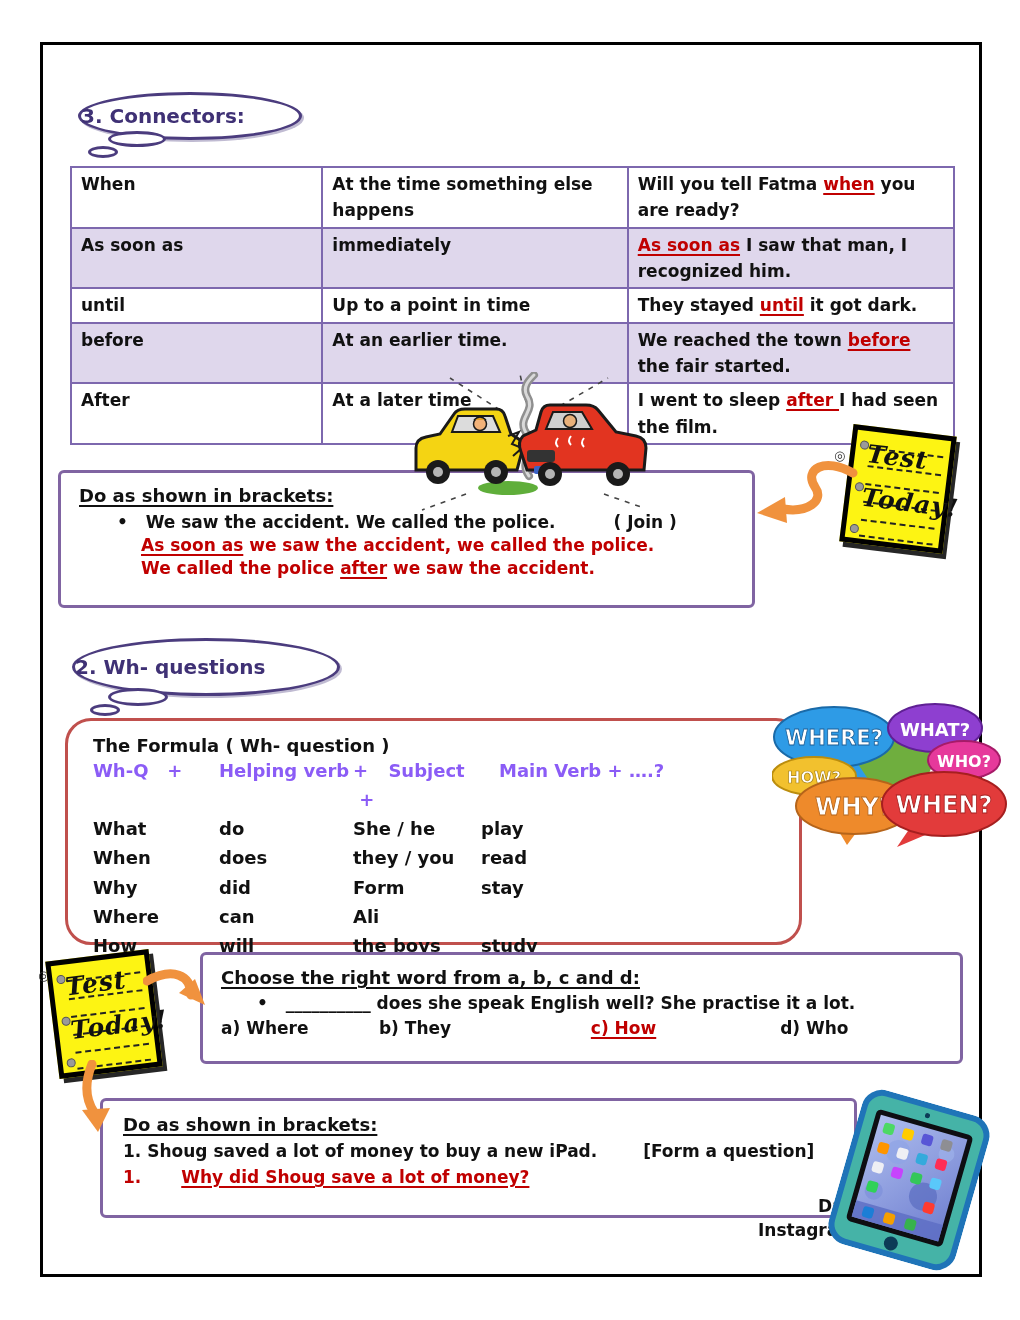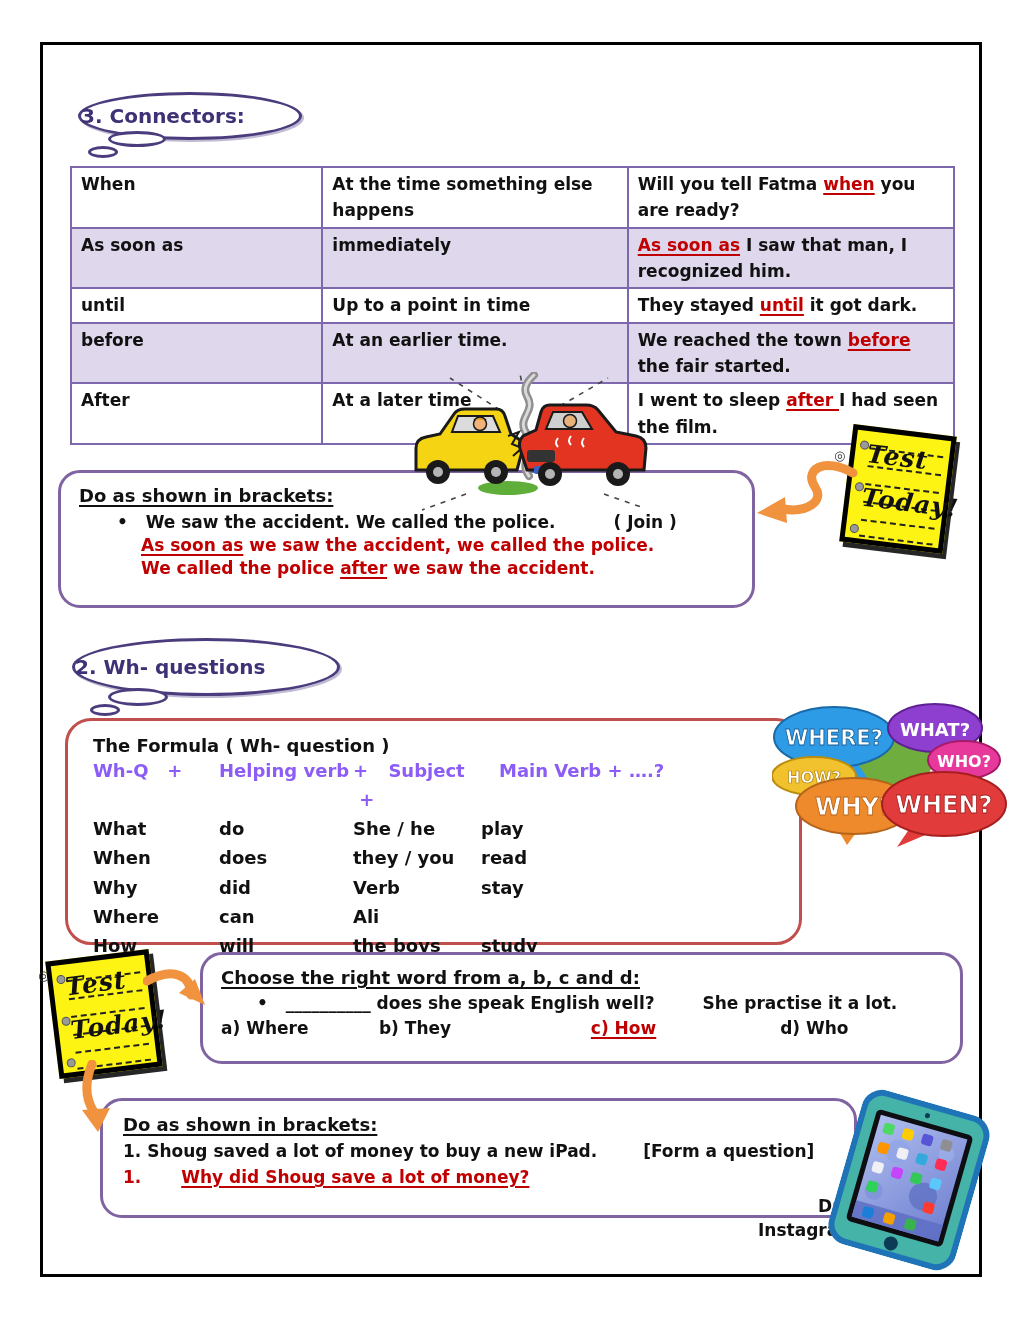--- a/index.html
+++ b/index.html
@@ -17,21 +17,21 @@
   .hdr-row { position:absolute; left:70px; top:141px; width:885px; display:flex; z-index:2; }
   .hdr-cell { color:#CD5147; font-size:19px; text-align:center; }
   table.conn { position:absolute; left:70px; top:166px; width:885px; border-collapse:collapse; z-index:1;
                font-size:17px; }
   table.conn td { border:2px solid #7D68AE; padding:3px 9px; vertical-align:top; line-height:1.55; }
   table.conn tr.shade td { background:#DFD7EC; }
   .rk { color:#C00000; text-decoration:underline; text-decoration-thickness:2px; text-underline-offset:3px; }
   .red { color:#C00000; }
 
   
-  .pbox { position:absolute; border:3px solid #8064A2; border-radius:22px; background:#fff; z-index:2; font-size:17px; }
+  .pbox { position:absolute; border:3px solid #8064A2; border-radius:6px; background:#fff; z-index:2; font-size:17px; }
   .rbox { position:absolute; border:3px solid #C0504D; border-radius:26px; background:#fff; z-index:2; }
   .ut { text-decoration:underline; text-decoration-thickness:2px; text-underline-offset:3px; }
 
   
   .f-row { display:flex; padding-left:25px; line-height:1.62; font-size:18px; }
   .f-c1 { width:126px; } .f-c2 { width:134px; } .f-c3 { width:128px; } .f-c4 { flex:1; }
   .f-head { color:#8b5cf6; }
   .f-head .plus { margin-right:14px; }
 
   
@@ -180,21 +180,21 @@
     </div>
     <div class="f-row">
       <span class="f-c1">When</span>
         <span class="f-c2">does</span>
         <span class="f-c3">they / you</span>
         <span class="f-c4">read</span>
     </div>
     <div class="f-row">
       <span class="f-c1">Why</span>
         <span class="f-c2">did</span>
-        <span class="f-c3">Verb</span>
+        <span class="f-c3">Form</span>
         <span class="f-c4">stay</span>
     </div>
     <div class="f-row">
       <span class="f-c1">Where</span>
         <span class="f-c2">can</span>
         <span class="f-c3">Ali</span>
     </div>
     <div class="f-row">
       <span class="f-c1">How</span>
         <span class="f-c2">will</span>
@@ -244,21 +244,21 @@
   <svg style="position:absolute; left:70px; top:1060px; z-index:6;" width="60" height="75" viewBox="0 0 60 75">
     <path d="M22,4 C14,24 16,40 24,52" fill="none" stroke="#F0923E" stroke-width="9" stroke-linecap="round"></path>
     <polygon points="12,50 28,72 40,48" fill="#F0923E"></polygon>
   </svg>
 
   <div class="pbox" style="left:200px; top:952px; width:763px; height:112px; padding:12px 18px;">
     <div class="ut" style="font-size:18px;">Choose the right word from a, b, c and d:</div>
     <div style="margin-top:5px; padding-left:36px;">
       <span>•</span>&nbsp;&nbsp;
       <span>__________</span><span> does she speak English well?</span>
-      <span style="margin-left:42px;">She practise it a lot.</span>
+      <span style="">She practise it a lot.</span>
     </div>
     <div style="margin-top:5px;">
       <span style="display:inline-block; width:152px;">a) Where</span>
       <span style="display:inline-block; width:206px;">b) They</span>
       <span class="rk" style="display:inline-block;">c) How</span>
       <span style="display:inline-block; margin-left:118px;">d) Who</span>
     </div>
   </div>
 
   <div class="pbox" style="left:100px; top:1098px; width:757px; height:120px; padding:13px 20px;">

